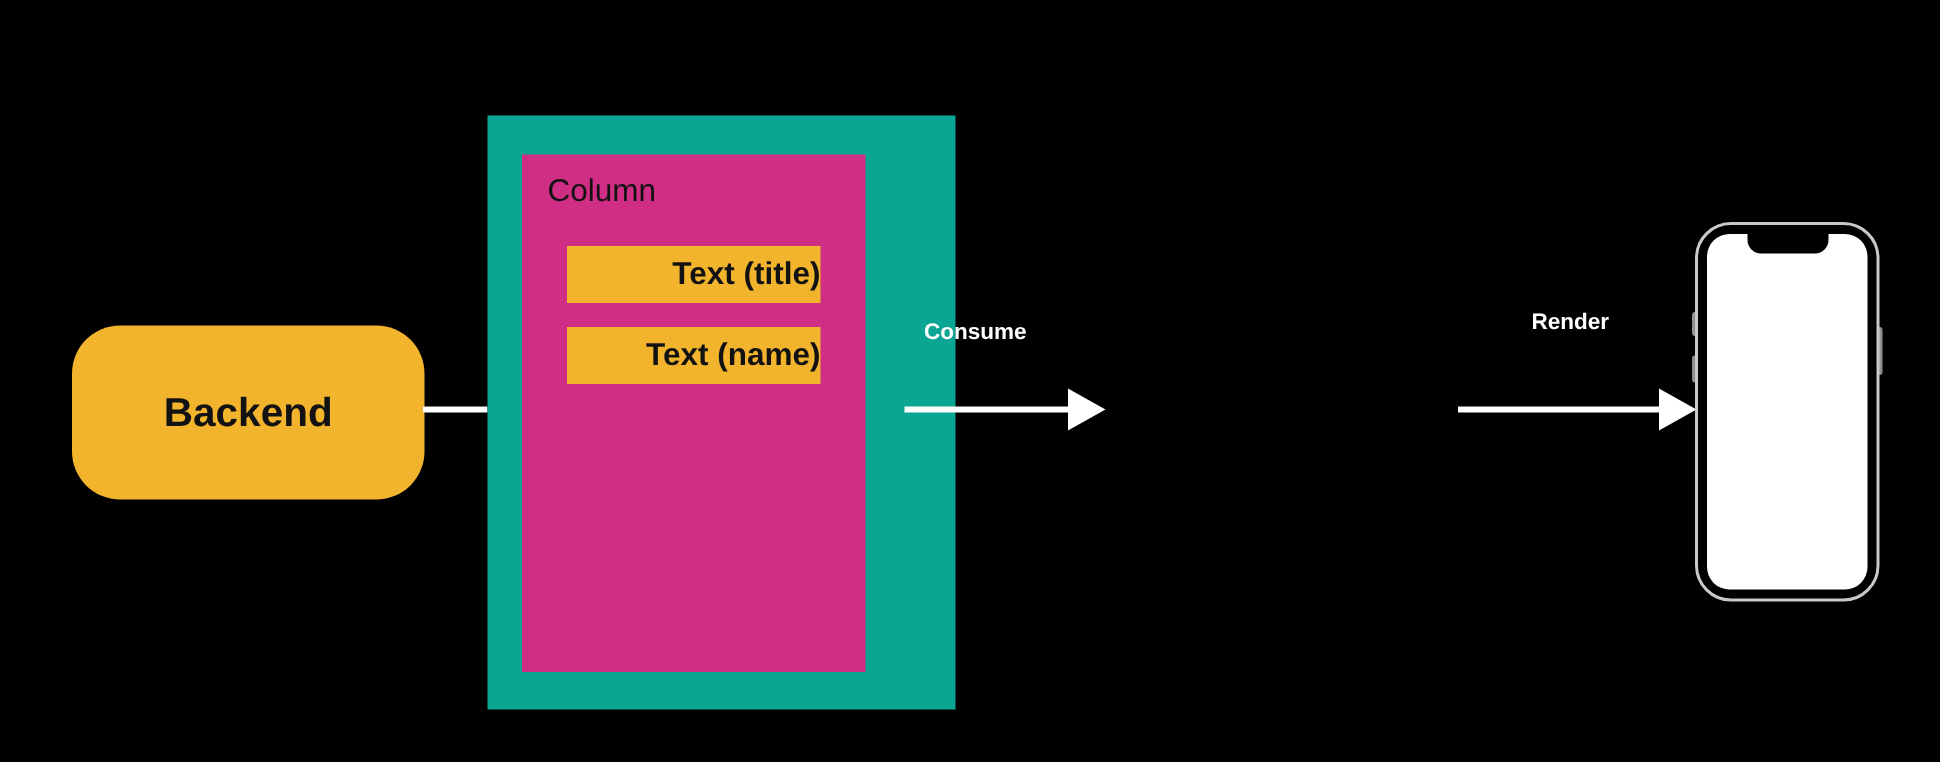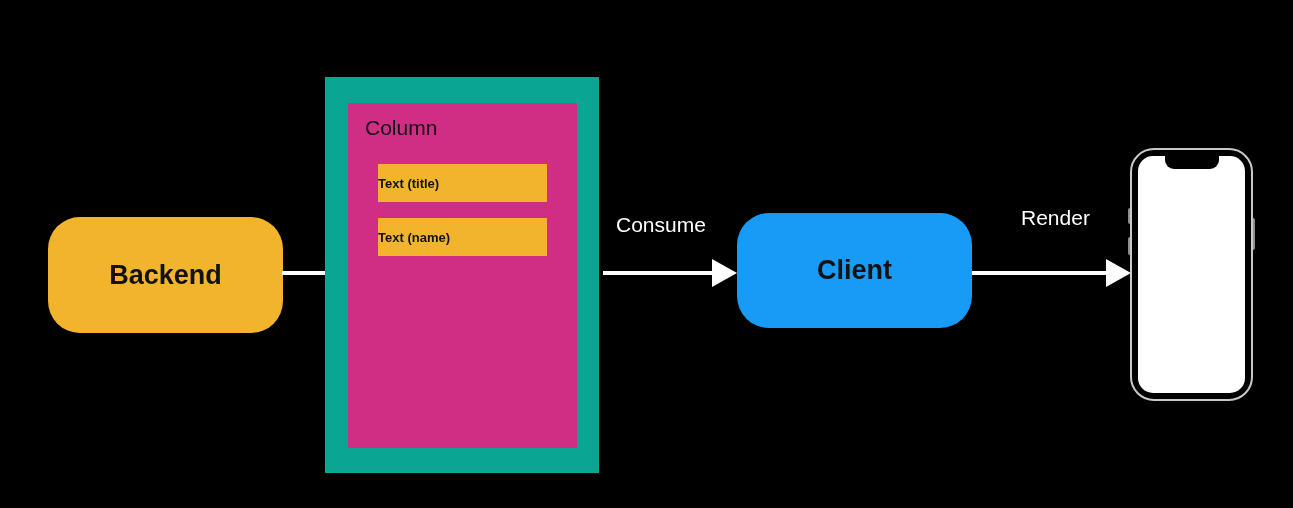--- a/index.html
+++ b/index.html
@@ -45,21 +45,21 @@
   }
   .node-client {
     left: 737px; top: 213px;
     width: 235px; height: 115px;
     background: var(--client, #189BF6);
   }
   
   .container-box {
     position: absolute;
     left: 325px; top: 77px;
-    width: 274px; height: 396px;
+    width: 312px; height: 396px;
     background: var(--container, #0BA593);
   }
   .column-box {
     position: absolute;
     left: 23px; top: 26px;
     width: 229px; height: 345px;
     background: var(--column, #D02D84);
   }
   .column-label {
     position: absolute;
@@ -73,23 +73,23 @@
     width: 169px;
     display: flex;
     flex-direction: column;
     gap: 16px;
   }
   .component-item {
     height: 38px;
     background: var(--item, #F2B42D);
     display: flex;
     align-items: center;
-    justify-content: flex-start;
+    justify-content: flex-end;
     font-weight: bold;
-    font-size: 13px;
+    font-size: 21px;
     color: var(--text-dark, #111);
     white-space: nowrap;
   }
   
   .edge-line {
     position: absolute;
     height: 4px;
     background: var(--arrow, #fff);
   }
   .line-backend { left: 282px; top: 271px; width: 43px; }
@@ -100,22 +100,22 @@
     width: 0; height: 0;
     border-top: 14px solid transparent;
     border-bottom: 14px solid transparent;
     border-left: 25px solid var(--arrow, #fff);
   }
   .head-consume { left: 712px; top: 259px; }
   .head-render  { left: 1106px; top: 259px; }
   .edge-label {
     position: absolute;
     color: var(--text-light, #fff);
-    font-size: 21px;
-    font-weight: 400;
+    font-size: 15px;
+    font-weight: 700;
   }
   .label-consume { left: 616px; top: 213px; }
   .label-render  { left: 1009px; top: 206px; margin-left: 12px; }
   
   .phone {
     position: absolute;
     left: 1130px; top: 148px;
     width: 123px; height: 253px;
   }
   .phone-frame {
@@ -176,23 +176,20 @@
           <span>Text (name)</span>
         </div>
       </div>
     </div>
   </div>
 
   <div class="edge-label label-consume">Consume</div>
   <div class="edge-line line-consume"></div>
   <div class="arrow-head head-consume"></div>
 
-  <div class="node node-client">
-    <span>Client</span>
-  </div>
 
   <div class="edge-label label-render">Render</div>
   <div class="edge-line line-render"></div>
   <div class="arrow-head head-render"></div>
 
   <div class="phone">
     <div class="phone-btn btn-volume-up"></div>
     <div class="phone-btn btn-volume-down"></div>
     <div class="phone-btn btn-power"></div>
     <div class="phone-frame">

